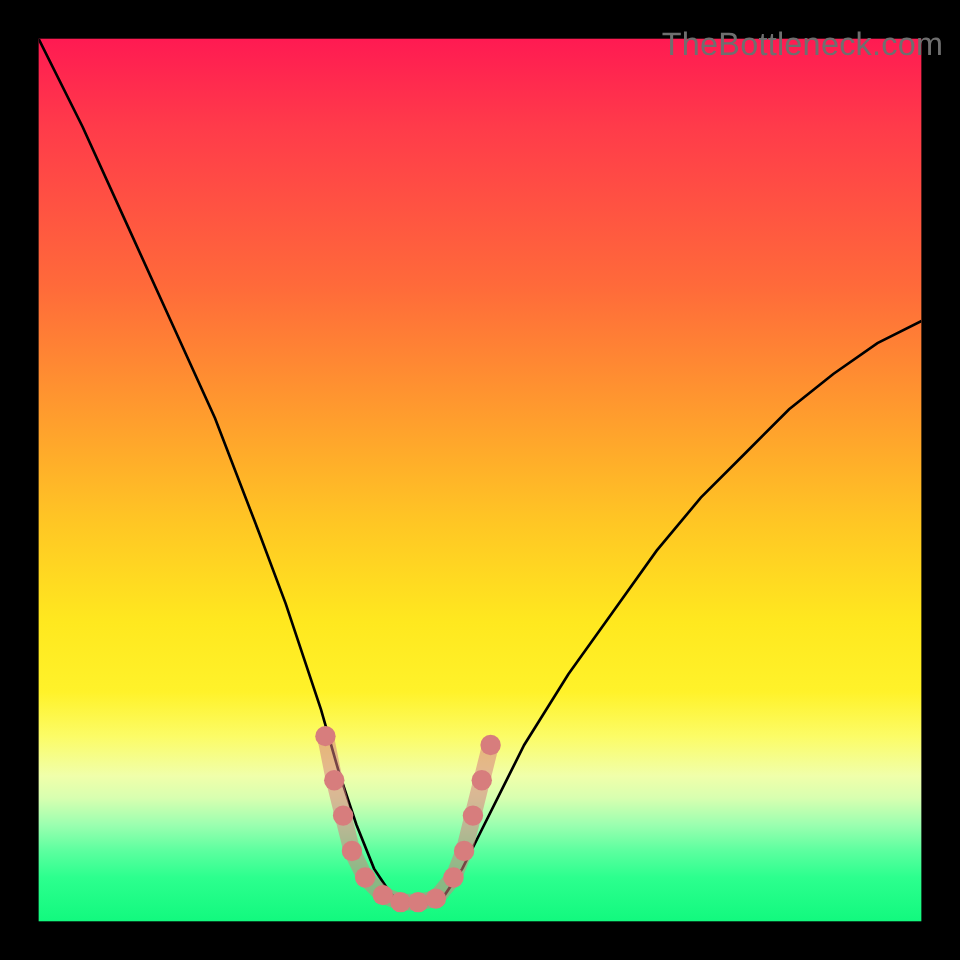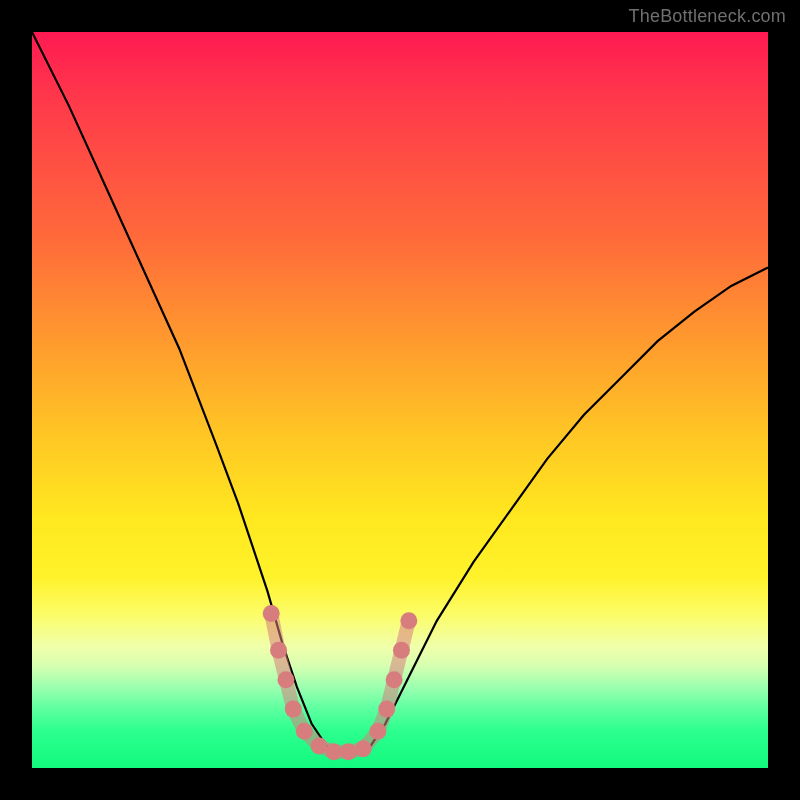--- a/index.html
+++ b/index.html
@@ -45,24 +45,24 @@
       #2cff8e 95%,
       #12f97e 100%
     );
   }
   .svg-layer {
     position: absolute;
     inset: 0;
   }
   .watermark {
     position: absolute;
-    top: 6px;
+    top: 22px;
     right: 14px;
     color: #6f6f6f;
-    font-size: 18px;
+    font-size: 27px;
     letter-spacing: 0.2px;
     user-select: none;
   }
 </style>
 </head>
 <body>
 
 <div class="frame">
   <div class="plot-area">
     <div class="gradient"></div>

